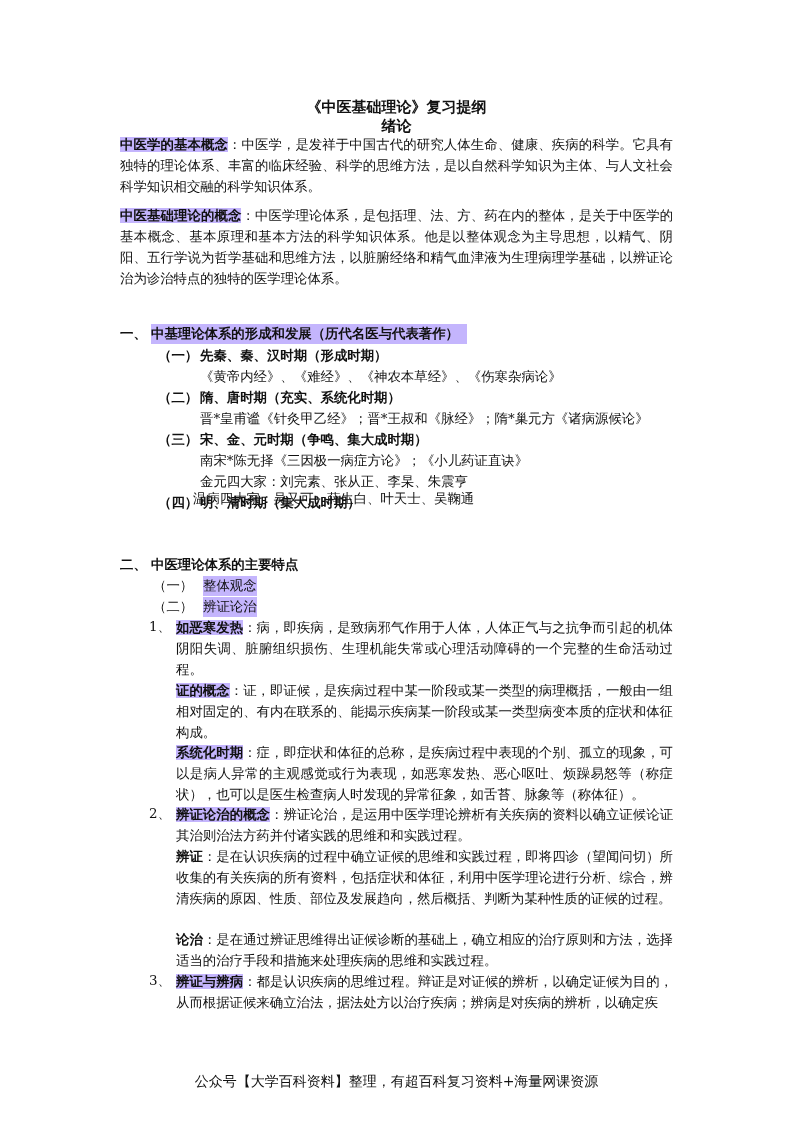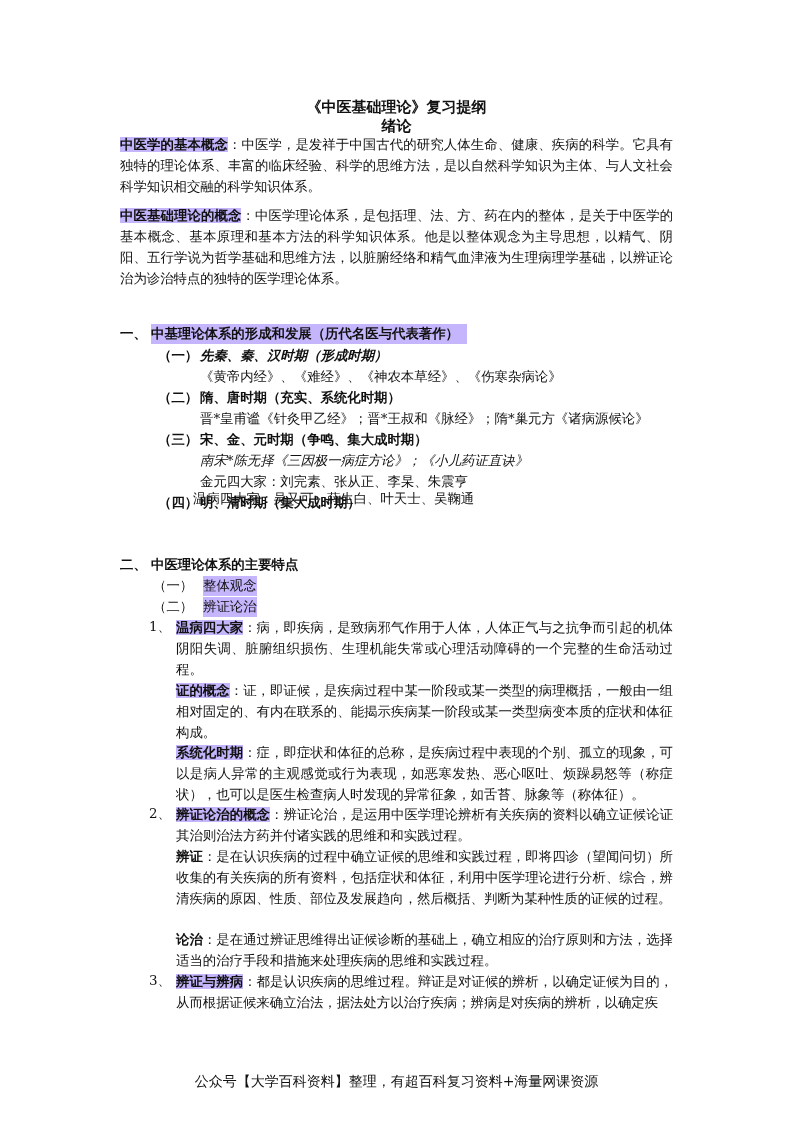--- a/index.html
+++ b/index.html
@@ -28,47 +28,47 @@
   </div>
 
   <div class="para" style="top:205px; left:120px; width:553px;">
     <span class="hl b">中医基础理论的概念</span><span>：</span><span>中医学理论体系，是包括理、法、方、药在内的整体，是关于中医学的基本概念、基本原理和基本方法的科学知识体系。他是以整体观念为主导思想，以精气、阴阳、五行学说为哲学基础和思维方法，以脏腑经络和精气血津液为生理病理学基础，以辨证论治为诊治特点的独特的医学理论体系。</span>
   </div>
 
   <div class="line b" style="top:324px; left:120px;">一、</div>
   <div class="line b hl" style="top:324px; left:151px; padding-right:8px;">中基理论体系的形成和发展（历代名医与代表著作）</div>
 
   <div class="line b" style="top:346px; left:158px;">（一）</div>
-  <div class="line b" style="top:346px; left:200px;font-style:italic;">先秦、秦、汉时期（形成时期）</div>
+  <div class="line b" style="top:346px; left:200px;">先秦、秦、汉时期（形成时期）</div>
   <div class="line" style="top:367px; left:200px;">《黄帝内经》、《难经》、《神农本草经》、《伤寒杂病论》</div>
 
   <div class="line b" style="top:388px; left:158px;">（二）</div>
   <div class="line b" style="top:388px; left:200px;">隋、唐时期（充实、系统化时期）</div>
   <div class="line" style="top:409px; left:200px;">晋*皇甫谧《针灸甲乙经》；晋*王叔和《脉经》；隋*巢元方《诸病源候论》</div>
 
   <div class="line b" style="top:430px; left:158px;">（三）</div>
   <div class="line b" style="top:430px; left:200px;">宋、金、元时期（争鸣、集大成时期）</div>
-  <div class="line" style="top:451px; left:200px;font-style:italic;">南宋*陈无择《三因极一病症方论》；《小儿药证直诀》</div>
+  <div class="line" style="top:451px; left:200px;">南宋*陈无择《三因极一病症方论》；《小儿药证直诀》</div>
   <div class="line" style="top:472px; left:200px;">金元四大家：刘完素、张从正、李杲、朱震亨</div>
 
   <div class="line b" style="top:493px; left:158px;">（四）</div>
   <div class="line b" style="top:493px; left:200px;">明、清时期（集大成时期）</div>
   <div class="line" style="top:489px; left:193px;">温病四大家：吴又可、薛生白、叶天士、吴鞠通</div>
 
   <div class="line b" style="top:555px; left:120px;">二、</div>
   <div class="line b" style="top:555px; left:151px;">中医理论体系的主要特点</div>
 
   <div class="line" style="top:576px; left:153px;">（一）</div>
   <div class="line hl" style="top:576px; left:203px;">整体观念</div>
   <div class="line" style="top:597px; left:153px;">（二）</div>
   <div class="line hl" style="top:597px; left:203px;">辨证论治</div>
 
   <div class="line" style="top:617px; left:149px;">1、</div>
   <div class="para" style="top:617px; left:176px; width:497px;">
-    <span class="hl b">温病四大家</span><span>：</span><span>病，即疾病，是致病邪气作用于人体，人体正气与之抗争而引起的机体阴阳失调、脏腑组织损伤、生理机能失常或心理活动障碍的一个完整的生命活动过程。</span>
+    <span class="hl b">如恶寒发热</span><span>：</span><span>病，即疾病，是致病邪气作用于人体，人体正气与之抗争而引起的机体阴阳失调、脏腑组织损伤、生理机能失常或心理活动障碍的一个完整的生命活动过程。</span>
   </div>
 
   <div class="para" style="top:680px; left:176px; width:497px;">
     <span class="hl b">证的概念</span><span>：</span><span>证，即证候，是疾病过程中某一阶段或某一类型的病理概括，一般由一组相对固定的、有内在联系的、能揭示疾病某一阶段或某一类型病变本质的症状和体征构成。</span>
   </div>
 
   <div class="para" style="top:742px; left:176px; width:497px;">
     <span class="hl b">系统化时期</span><span>：</span><span>症，即症状和体征的总称，是疾病过程中表现的个别、孤立的现象，可以是病人异常的主观感觉或行为表现，如恶寒发热、恶心呕吐、烦躁易怒等（称症状），也可以是医生检查病人时发现的异常征象，如舌苔、脉象等（称体征）。</span>
   </div>
 

